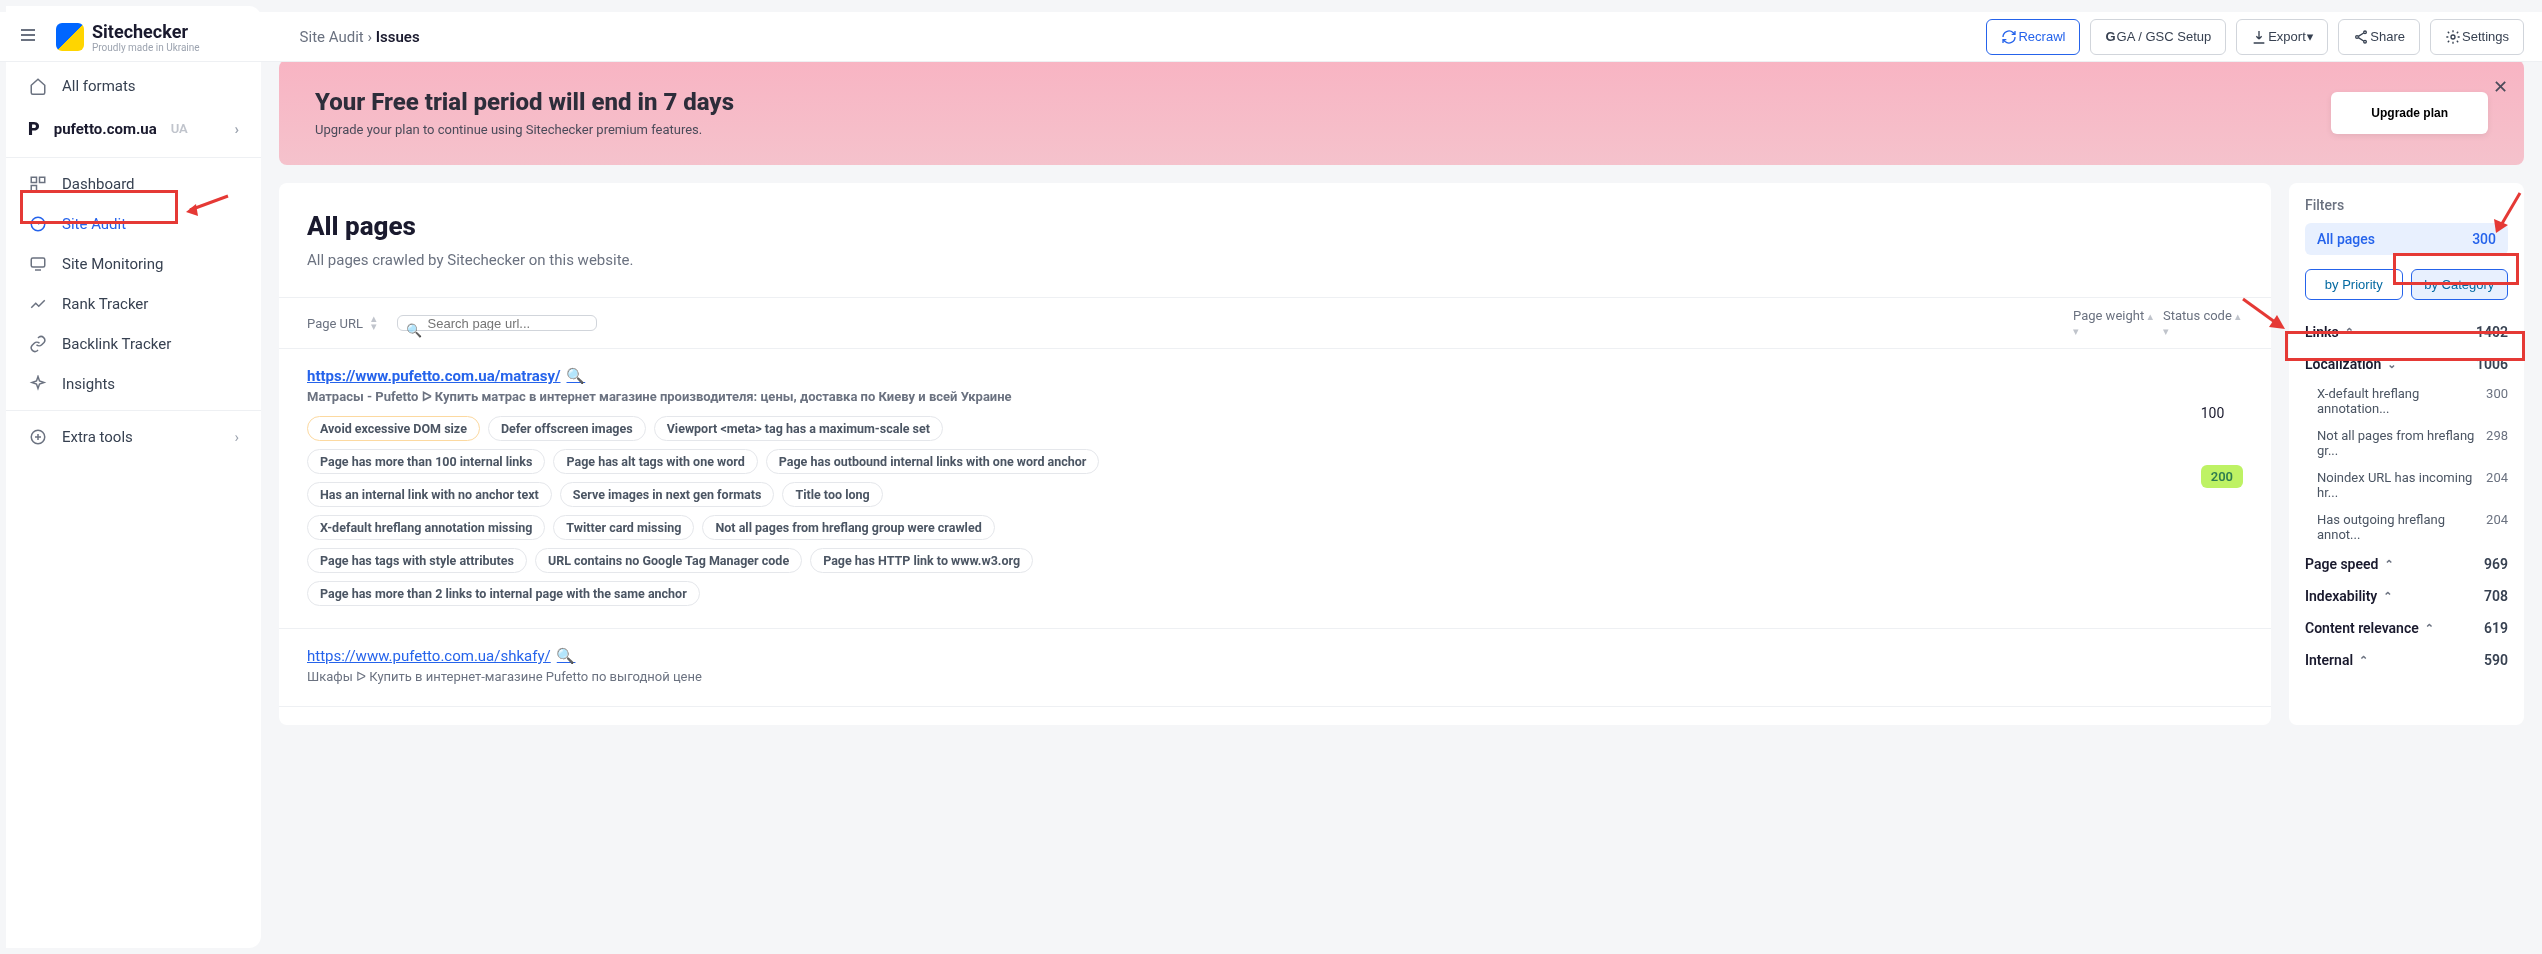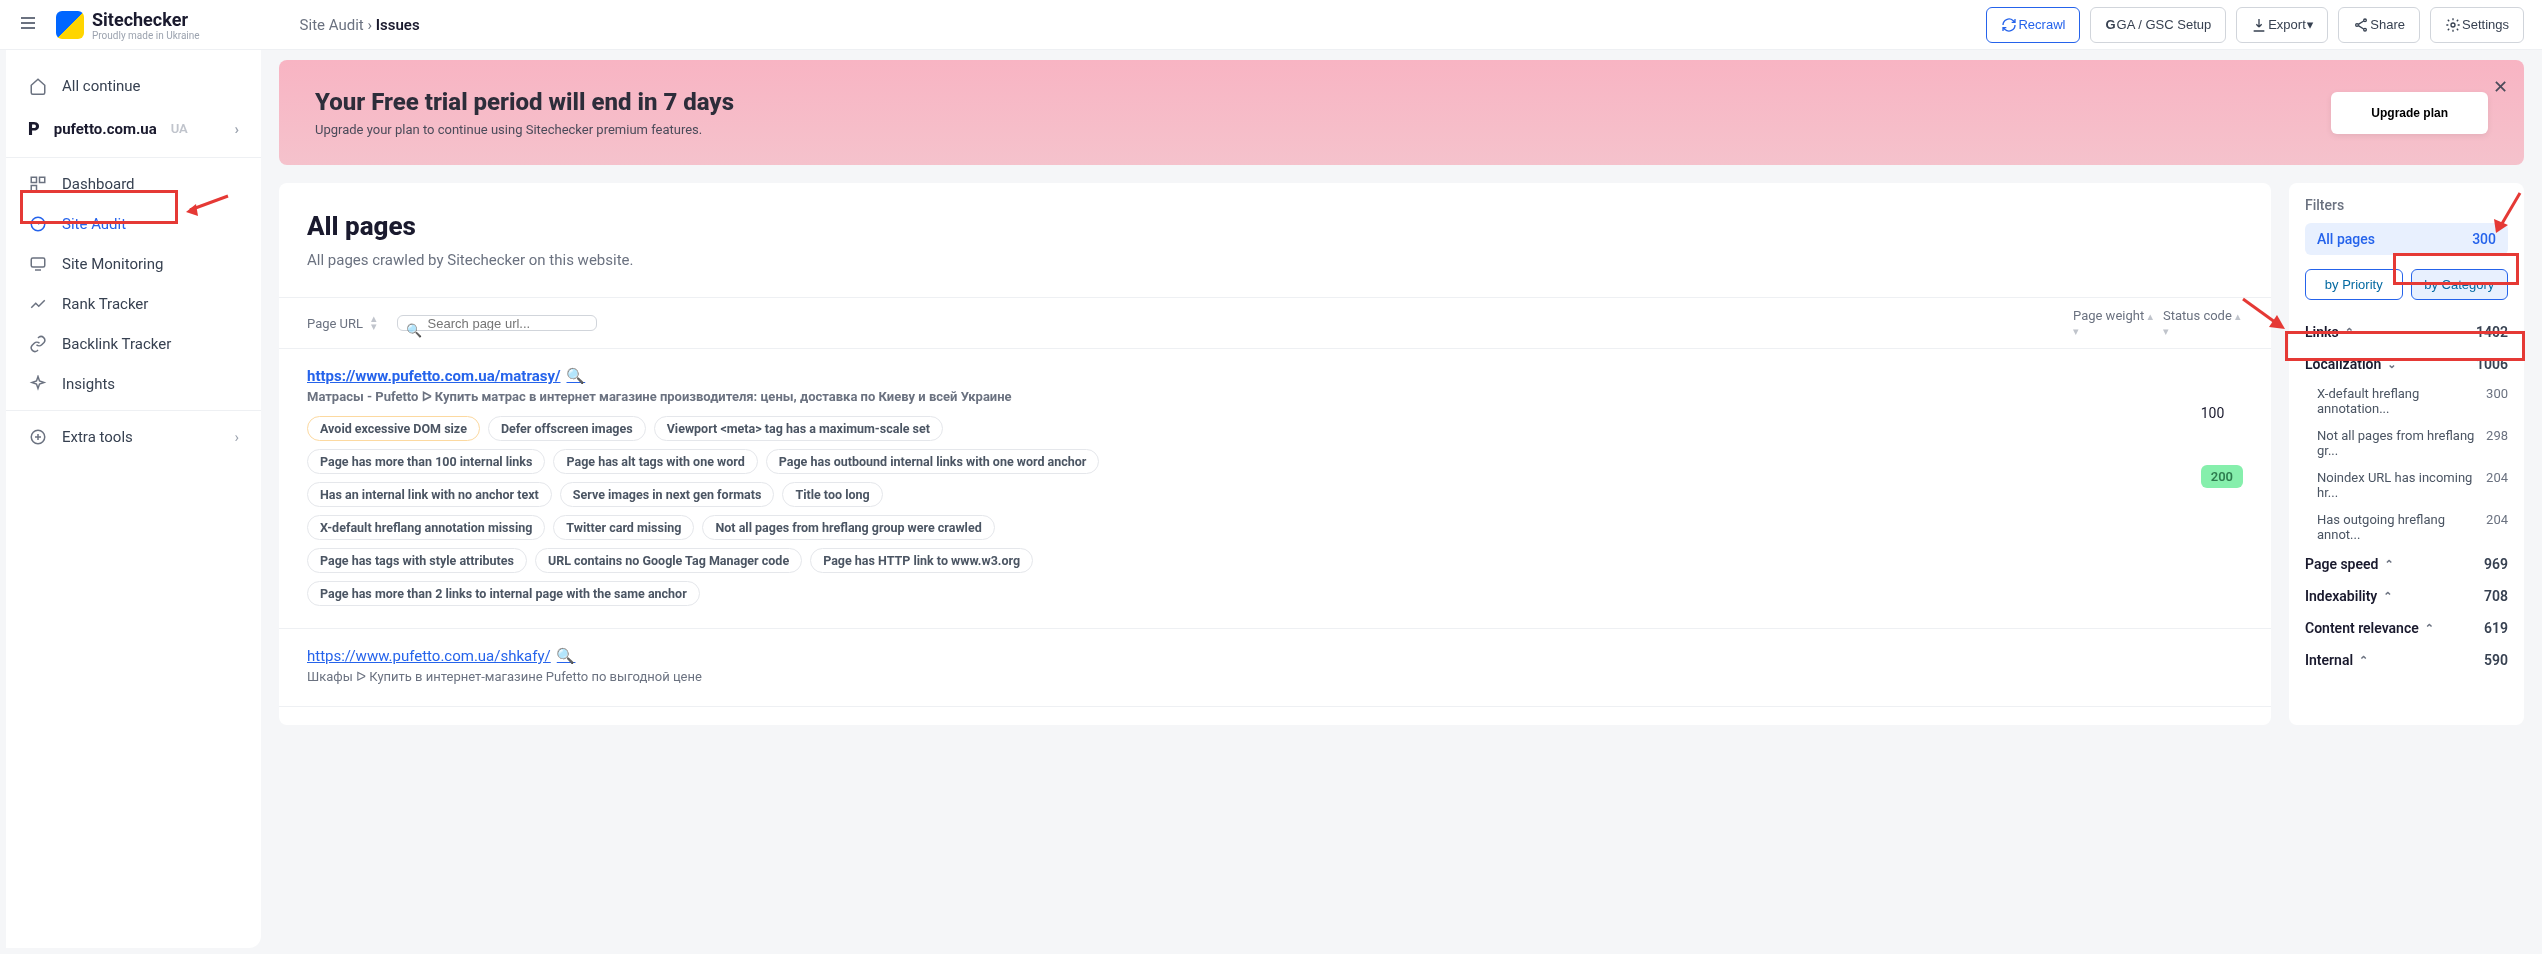--- a/index.html
+++ b/index.html
@@ -5,21 +5,21 @@
 * { box-sizing: border-box; margin: 0; padding: 0; }
 body {
   font-family: -apple-system, BlinkMacSystemFont, 'Segoe UI', Roboto, sans-serif;
   background: #f5f6f8;
   color: #1a1a2e;
   font-size: 14px;
 }
 .app { display: flex; height: 100vh; }
 .header {
   position: fixed;
-  top: 0; left: 0; right: 0;
+  top: 12px; left: 0; right: 0;
   height: 50px;
   background: #fff;
   display: flex;
   align-items: center;
   padding: 0 18px;
   z-index: 100;
   border-bottom: 1px solid #eef0f3;
 }
 .hamburger { margin-right: 18px; cursor: pointer; color: #6b7280; }
 .logo { display: flex; align-items: center; gap: 8px; }
@@ -140,21 +140,21 @@
 .tag {
   border: 1px solid #e5e7eb; border-radius: 14px;
   padding: 4px 12px; font-size: 12.5px; color: #4b5563;
   background: #fff;
 }
 .tag.warn { border-color: #fcd9a0; }
 .row-flex { display: flex; }
 .row-meta { margin-left: auto; display: flex; gap: 44px; align-items: flex-start; padding-top: 38px; flex-direction: column; }
 .weight-val { font-size: 14px; color: #1a1a2e; }
 .status-pill {
-  background: #86efac; color: #2e7d4f;
+  background: #bef264; color: #2e7d4f;
   padding: 4px 10px; border-radius: 6px; font-size: 13px; font-weight: 600;
 }
 
 .panel-filters { width: 235px; padding: 14px 16px; position: relative; }
 .panel-filters h3 { font-size: 14px; color: #6b7280; font-weight: 500; margin-bottom: 10px; }
 .filter-pill {
   background: #e8f0fe; color: #2563eb;
   display: flex; justify-content: space-between;
   padding: 8px 12px; border-radius: 6px; font-size: 14px; font-weight: 500;
   margin-bottom: 14px;
@@ -243,21 +243,21 @@
 </div>
 
 <div class="app">
   <div class="sidebar">
     <div class="sidebar-item">
       <span class="icon">
           <svg width="18" height="18" viewBox="0 0 24 24" fill="none" stroke="currentColor" stroke-width="2">
             <path d="M3 11l9-8 9 8v10a2 2 0 0 1-2 2H5a2 2 0 0 1-2-2z"></path>
           </svg>
         </span>
-      <span>All continue</span>
+      <span>All formats</span>
     </div>
     <div class="sidebar-project">
       <span class="icon" style="font-weight:900;font-size:18px;">P</span>
       <span>pufetto.com.ua</span>
       <span class="badge-ua">UA</span>
       <span class="chevron">›</span>
     </div>
     <div class="sidebar-divider"></div>
     <div class="sidebar-item">
       <span class="icon">

